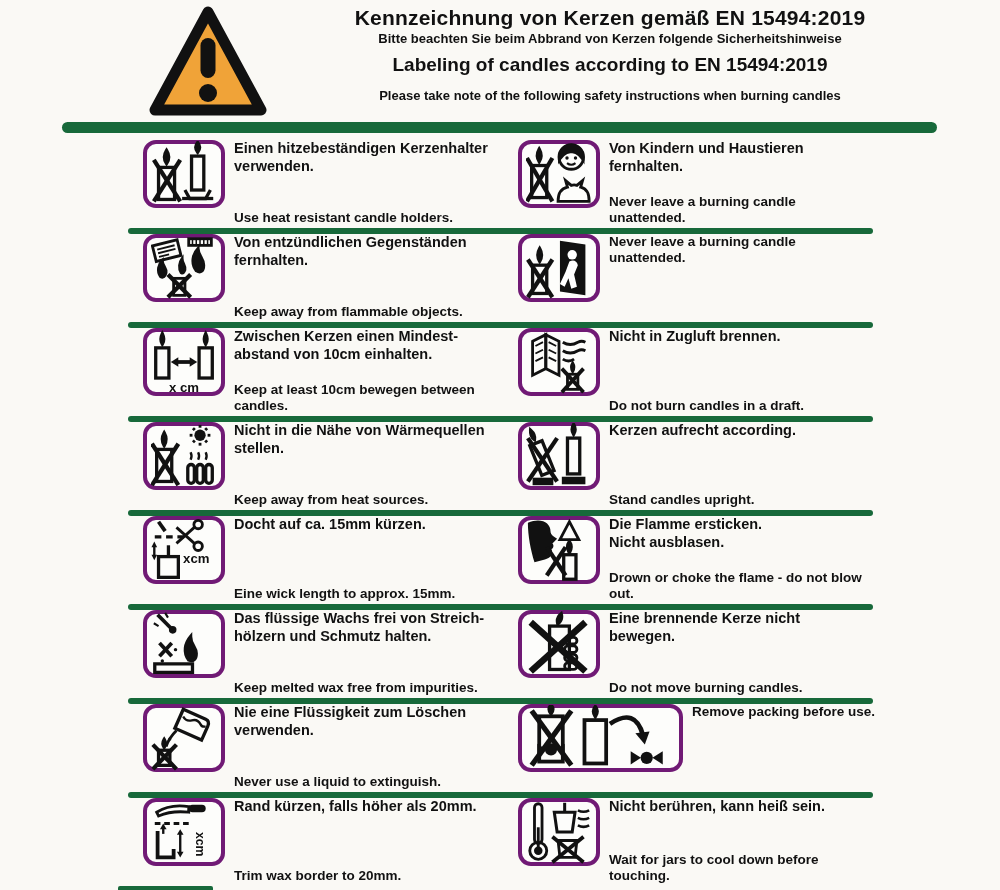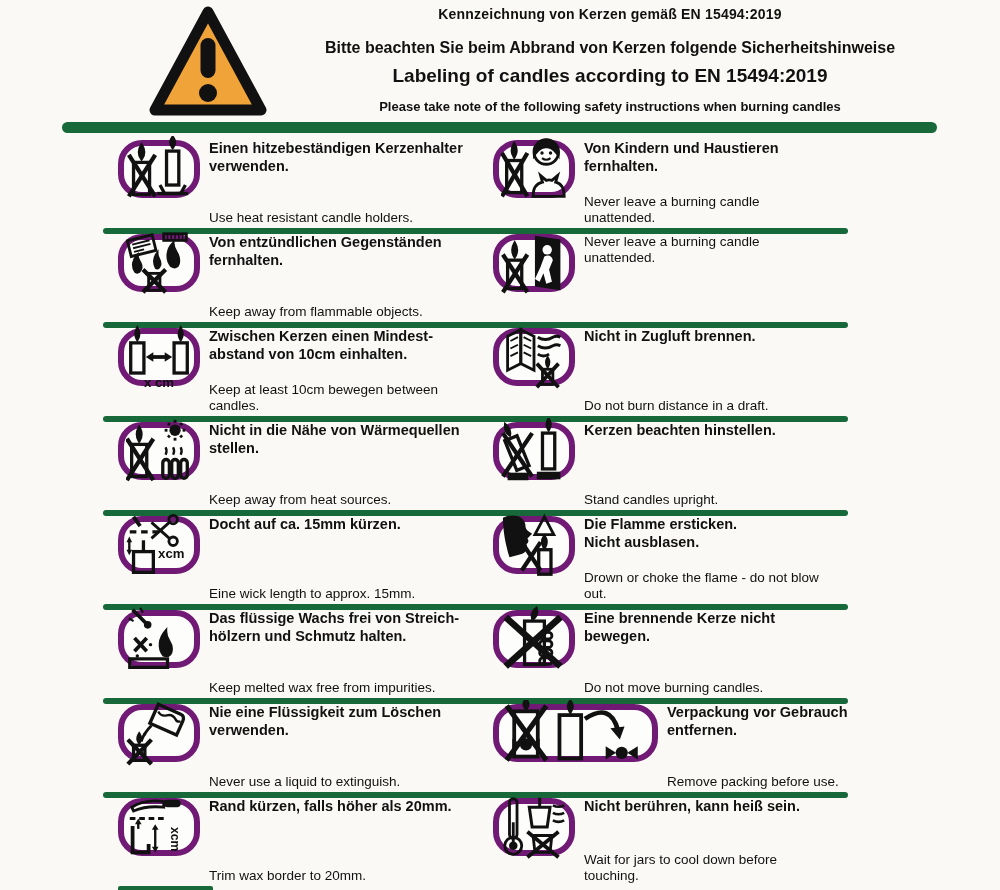--- a/index.html
+++ b/index.html
@@ -7,46 +7,46 @@
     position:relative;
     width:1000px;height:890px;
     background:#faf9f5;
     font-family:"Liberation Sans", sans-serif;
     color:#111;
     overflow:hidden;
   }
   
   .warn-tri{position:absolute;left:148px;top:4px;width:120px;height:116px;}
   .hdr-text{position:absolute;left:280px;top:6px;width:660px;text-align:center;}
-  .t-de{font-size:14px;font-weight:700;letter-spacing:.2px;}
-  .s-de{font-size:16px;font-weight:700;margin-top:17px;}
+  .t-de{font-size:21px;font-weight:700;letter-spacing:.2px;}
+  .s-de{font-size:13px;font-weight:700;margin-top:1px;}
   .t-en{font-size:19px;font-weight:700;margin-top:8px;}
   .s-en{font-size:13px;font-weight:700;margin-top:12px;}
   
   .bar-top{position:absolute;left:62px;top:122px;width:875px;height:11px;border-radius:6px;}
   .bar-bottom{position:absolute;left:118px;top:886px;width:95px;height:4px;border-radius:2px 2px 0 0;}
   .sep{height:6px;border-radius:3px;margin:0 0 0 -15px;width:745px;}
   
-  .grid{position:absolute;left:118px;top:140px;width:747px;}
+  .grid{position:absolute;left:143px;top:140px;width:747px;}
   .row{display:flex;height:88px;align-items:flex-start;}
   .item{display:flex;width:375px;height:88px;}
   .item.right{width:372px;}
   .icon-box{
-    flex:none;width:82px;height:58px;box-sizing:border-box;
-    border:6px solid #701a75;border-radius:24px;background:#fdfdfb;
+    flex:none;width:82px;height:68px;box-sizing:border-box;
+    border:4px solid #701a75;border-radius:13px;background:#fdfdfb;
     display:flex;align-items:center;justify-content:center;
   }
   .icon-box.wide{width:165px;}
   .icon-box svg{display:block;}
   .texts{
     display:flex;flex-direction:column;justify-content:space-between;
     height:86px;margin-left:9px;flex:1;
   }
   .de{font-size:14.5px;font-weight:700;line-height:1.22;white-space:pre-line;}
-  .en{font-size:13.5px;font-weight:400;line-height:1.2;white-space:pre-line;}
+  .en{font-size:13.5px;font-weight:700;line-height:1.2;white-space:pre-line;}
   .svgtxt{font-family:"Liberation Sans",sans-serif;font-weight:700;fill:#111;}
 </style>
 </head>
 <body>
 
 <div class="page">
 
   <svg class="warn-tri" viewBox="0 0 120 116">
     <polygon points="60,8 113,106 7,106" fill="#f0a338" stroke="#111" stroke-width="11" stroke-linejoin="round"></polygon>
     <rect x="52.5" y="34" width="15" height="40" rx="7.5" fill="#111"></rect>
@@ -207,21 +207,21 @@
               <path d="M39,32 q6,4 12,0"></path>
               <rect x="44" y="48" width="11" height="16"></rect>
               <path d="M49.5,45 C47.5,41.5 48,38.5 49.5,36 C51,38.5 51.5,41.5 49.5,45 Z" fill="#111"></path>
               <line x1="38" y1="42" x2="61" y2="67" stroke-width="4"></line>
               <line x1="61" y1="42" x2="38" y2="67" stroke-width="4"></line>
             </g>
           </svg>
         </div>
         <div class="texts">
           <div class="de">Nicht in Zugluft brennen.</div>
-          <div class="en">Do not burn distance in a draft.</div>
+          <div class="en">Do not burn candles in a draft.</div>
         </div>
       </div>
     </div>
     <div class="sep" style="background:#17693a;"></div>
 
     <div class="row">
       <div class="item">
         <div class="icon-box">
           <svg width="66" height="66" viewBox="0 0 70 70">
             <g stroke="#111" fill="none" stroke-width="3.5">
@@ -266,21 +266,21 @@
               <line x1="2" y1="16" x2="33" y2="62" stroke-width="4.5"></line>
               <line x1="33" y1="16" x2="2" y2="62" stroke-width="4.5"></line>
               <rect x="7" y="58" width="22" height="8" fill="#111" stroke="none"></rect>
               <rect x="44" y="16" width="13" height="38"></rect>
               <path d="M50.5,12 C48,8 49,4 50.5,1.5 C52,4 53,8 50.5,12 Z" fill="#111"></path>
               <rect x="38" y="57" width="25" height="8" fill="#111" stroke="none"></rect>
             </g>
           </svg>
         </div>
         <div class="texts">
-          <div class="de">Kerzen beachten hinstellen.</div>
+          <div class="de">Kerzen aufrecht according.</div>
           <div class="en">Stand candles upright.</div>
         </div>
       </div>
     </div>
     <div class="sep" style="background:#17693a;"></div>
 
     <div class="row">
       <div class="item">
         <div class="icon-box">
           <svg width="66" height="66" viewBox="0 0 70 70">
@@ -417,22 +417,20 @@
               <path d="M69.5,12 C67,8 67.5,4.5 69.5,2 C71.5,4.5 72,8 69.5,12 Z" fill="#111"></path>
               <path d="M85,20 Q112,2 120,32" stroke-width="5"></path>
               <polygon points="122,42 112,30 127,28" fill="#111" stroke="none"></polygon>
               <circle cx="124" cy="56" r="6.5" fill="#111" stroke="none"></circle>
               <polygon points="107,49 118,56 107,63" fill="#111" stroke="none"></polygon>
               <polygon points="141,49 130,56 141,63" fill="#111" stroke="none"></polygon>
             </g>
           </svg>
         </div>
         <div class="texts">
-          <div class="de">Verpackung vor Gebrauch
-entfernen.</div>
           <div class="en">Remove packing before use.</div>
         </div>
       </div>
     </div>
     <div class="sep" style="background:#17693a;"></div>
 
     <div class="row">
       <div class="item">
         <div class="icon-box">
           <svg width="66" height="66" viewBox="0 0 70 70">

